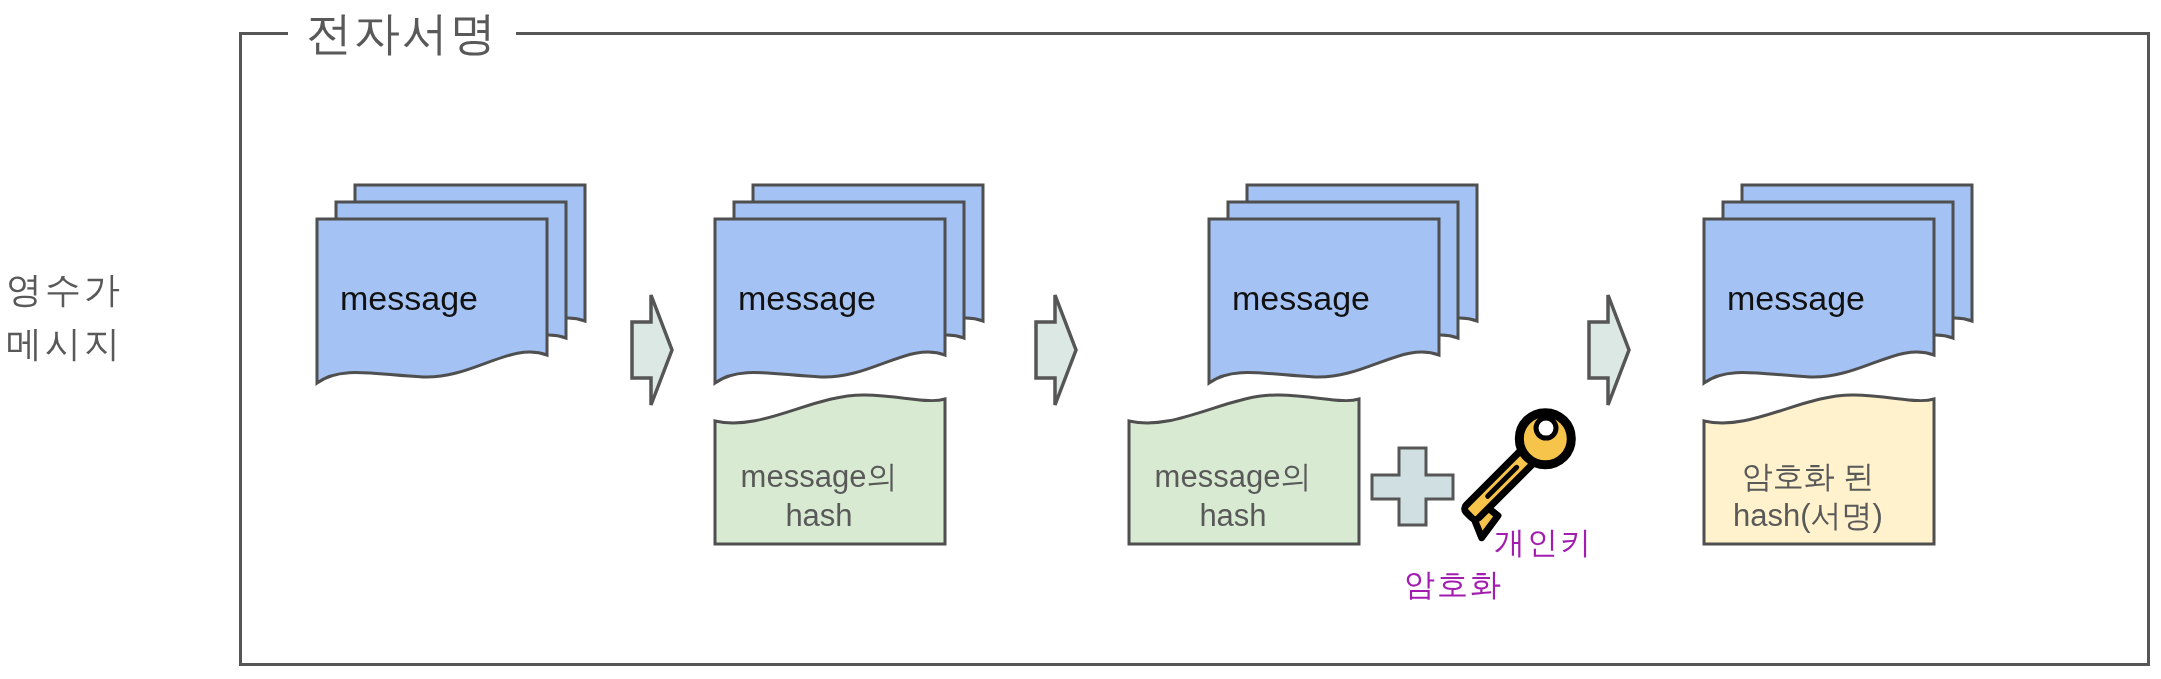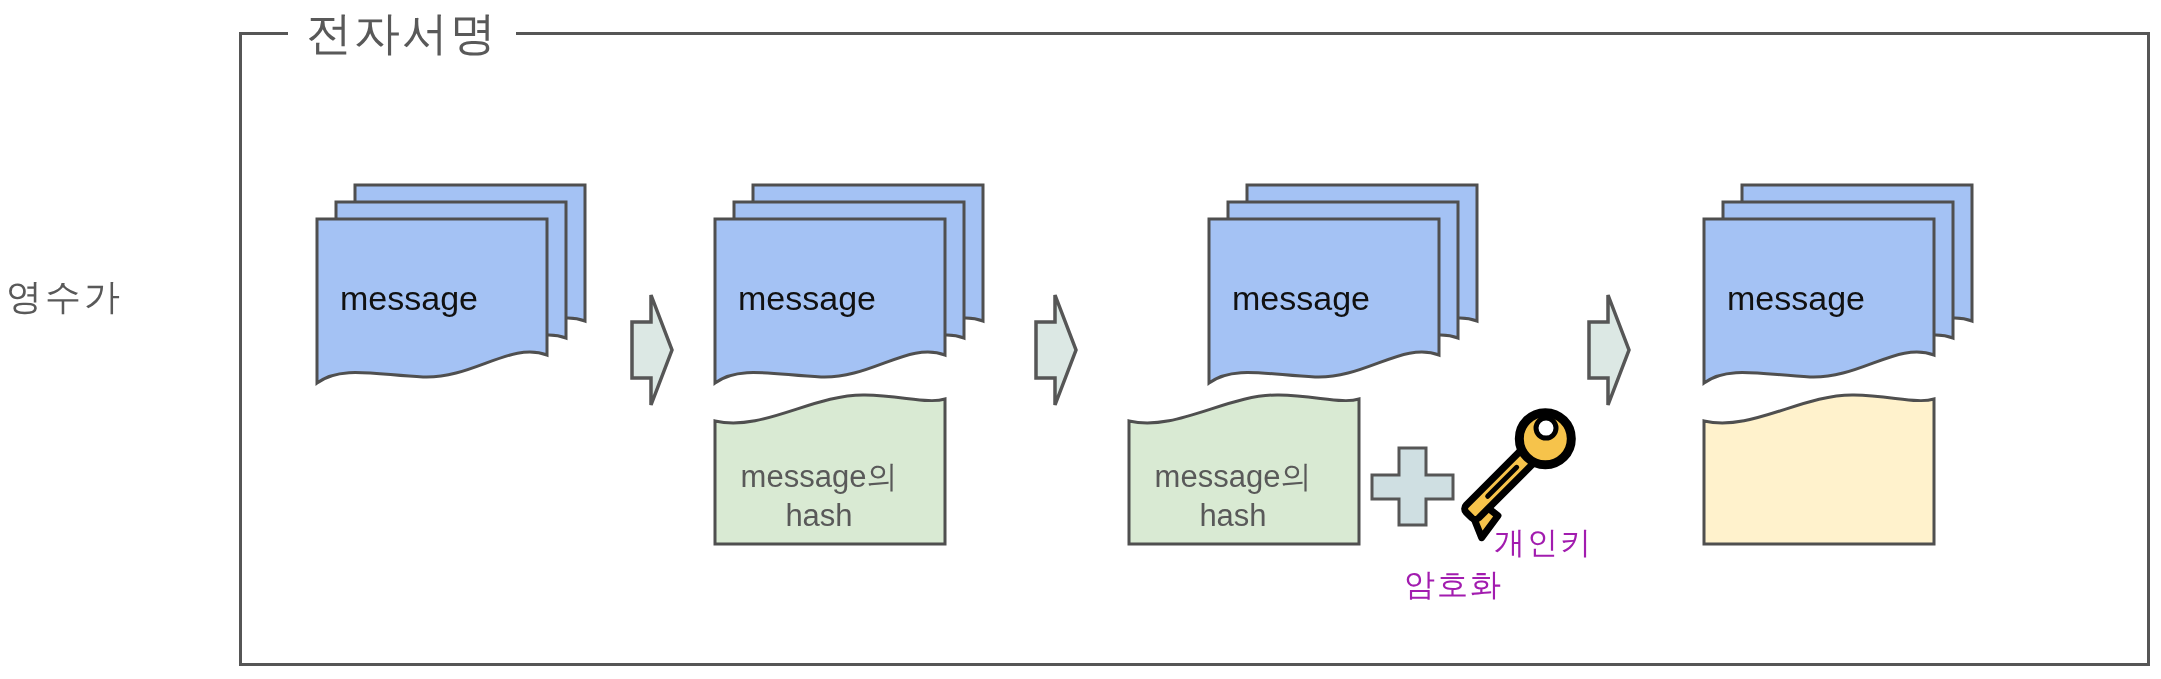--- a/index.html
+++ b/index.html
@@ -12,21 +12,21 @@
   .outer-box {
     left:239px; top:32px; width:1905px; height:628px;
     border:3px solid #565656;
   }
   .frame-title {
     left:288px; top:4px; padding:0 18px; background:#ffffff;
     font-size:46px; line-height:58px; color:#595959; letter-spacing:2px;
     white-space:nowrap;
   }
   .sender-note {
-    left:6px; top:270px; width:160px;
+    left:6px; top:263px; width:160px;
     font-size:36px; line-height:54px; color:#595959; letter-spacing:3px;
   }
   .msg-label {
     width:188px; text-align:center; font-size:34px; color:#111111;
     line-height:40px;
   }
   .doc-label {
     width:212px; text-align:center; font-size:31px; color:#595959;
     line-height:39px;
   }
@@ -38,20 +38,21 @@
 </head>
 <body>
 
 <div class="canvas">
 
   <div class="abs outer-box"></div>
   <div class="abs frame-title">전자서명</div>
 
   <div class="abs sender-note">
     <div>영수가</div>
+    <div>메시지</div>
   </div>
 
   <svg class="abs" style="left:315px; top:183px;" width="272" height="216">
     <g>
       <path transform="translate(38,0)" d="M2,2 H232 V138 C196,124 158,162 108,160 C62,158 26,148 2,166 Z" stroke="#4f4f4f" stroke-width="3" fill="#a4c2f4"></path>
       <path transform="translate(19,17)" d="M2,2 H232 V138 C196,124 158,162 108,160 C62,158 26,148 2,166 Z" stroke="#4f4f4f" stroke-width="3" fill="#a4c2f4"></path>
       <path transform="translate(0,34)" d="M2,2 H232 V138 C196,124 158,162 108,160 C62,158 26,148 2,166 Z" stroke="#4f4f4f" stroke-width="3" fill="#a4c2f4"></path>
     </g>
   </svg>
   <div class="abs msg-label" style="left:315px; top:278px;">message</div>
@@ -123,14 +124,18 @@
       <path transform="translate(38,0)" d="M2,2 H232 V138 C196,124 158,162 108,160 C62,158 26,148 2,166 Z" stroke="#4f4f4f" stroke-width="3" fill="#a4c2f4"></path>
       <path transform="translate(19,17)" d="M2,2 H232 V138 C196,124 158,162 108,160 C62,158 26,148 2,166 Z" stroke="#4f4f4f" stroke-width="3" fill="#a4c2f4"></path>
       <path transform="translate(0,34)" d="M2,2 H232 V138 C196,124 158,162 108,160 C62,158 26,148 2,166 Z" stroke="#4f4f4f" stroke-width="3" fill="#a4c2f4"></path>
     </g>
   </svg>
   <div class="abs msg-label" style="left:1702px; top:278px;">message</div>
 
   <svg class="abs" style="left:1702px; top:392px;" width="236" height="158">
     <path d="M2,29 C50,40 100,2 152,3 C190,4 216,12 232,7 V152 H2 Z" stroke="#4f4f4f" stroke-width="3" fill="#fff2cc"></path>
   </svg>
+  <div class="abs doc-label" style="left:1702px; top:457px;">
+    <div>암호화 된</div>
+    <div>hash(서명)</div>
+  </div>
 
 </div>
 
 </body></html>

